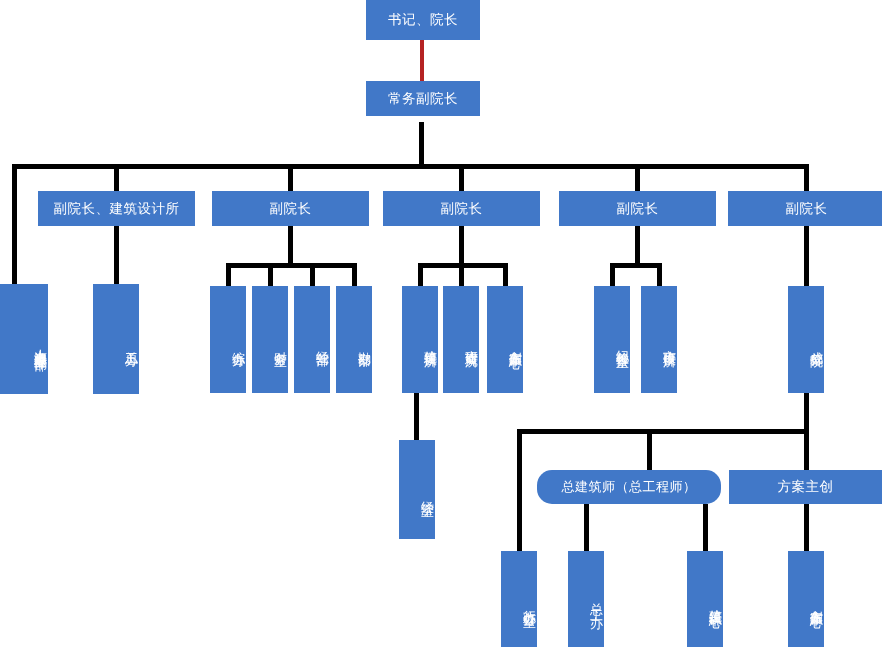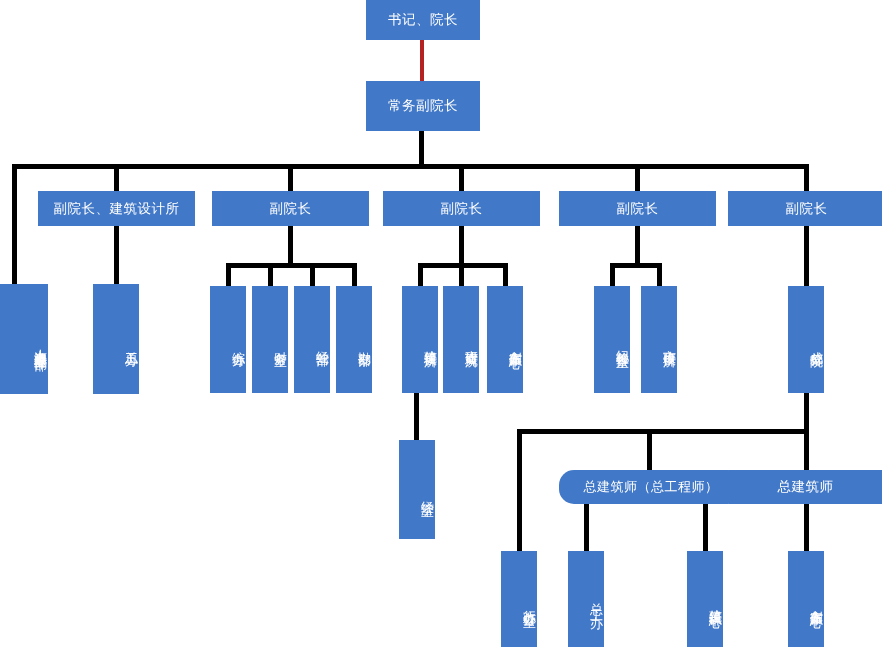--- a/index.html
+++ b/index.html
@@ -74,21 +74,21 @@
 <body>
 
 <div id="chart">
 
   <div class="node h" style="left:366px; top:0px; width:114px; height:40px;">
     <span>书记、院长</span>
   </div>
 
   <div class="conn red" style="left:420px; top:40px; width:4px; height:41px;"></div>
 
-  <div class="node h" style="left:366px; top:81px; width:114px; height:50px;">
+  <div class="node h" style="left:366px; top:81px; width:114px; height:35px;">
     <span>常务副院长</span>
   </div>
 
   <div class="conn" style="left:419px; top:122px; width:5px; height:46px;"></div>
 
   <div class="conn" style="left:12px; top:164px; width:794px; height:5px;"></div>
 
   <div class="conn" style="left:114px; top:164px; width:5px; height:27px;"></div>
   <div class="conn" style="left:288px; top:164px; width:5px; height:27px;"></div>
   <div class="conn" style="left:459px; top:164px; width:5px; height:27px;"></div>
@@ -182,25 +182,25 @@
     <span>成都分院</span>
   </div>
 
   <div class="conn" style="left:804px; top:393px; width:5px; height:40px;"></div>
   <div class="conn" style="left:517px; top:429px; width:292px; height:5px;"></div>
 
   <div class="conn" style="left:517px; top:429px; width:5px; height:122px;"></div>
   <div class="conn" style="left:647px; top:429px; width:5px; height:41px;"></div>
   <div class="conn" style="left:804px; top:429px; width:5px; height:41px;"></div>
 
-  <div class="node h" style="left:559px; top:470px; width:184px; height:34px; font-size:13px;border-radius:15px;">
+  <div class="node h" style="left:537px; top:470px; width:184px; height:34px; font-size:13px;border-radius:15px;">
     <span>总建筑师（总工程师）</span>
   </div>
   <div class="node h" style="left:729px; top:470px; width:153px; height:34px;">
-    <span>总建筑师</span>
+    <span>方案主创</span>
   </div>
 
   <div class="conn" style="left:584px; top:504px; width:5px; height:47px;"></div>
   <div class="conn" style="left:703px; top:504px; width:5px; height:47px;"></div>
   <div class="conn" style="left:804px; top:504px; width:5px; height:47px;"></div>
 
   <div class="node v" style="left:501px; top:551px; width:36px; height:96px;">
     <span>行政办公室</span>
   </div>
   <div class="node v spaced" style="left:568px; top:551px; width:36px; height:96px;">

